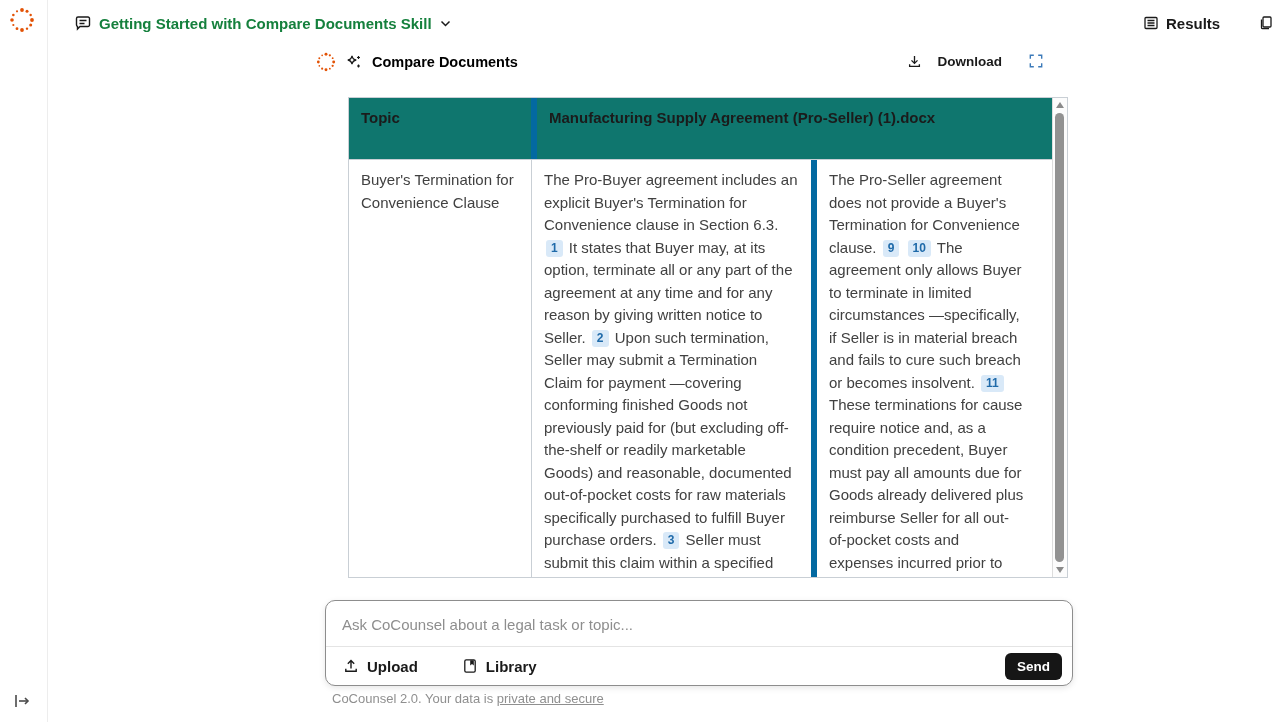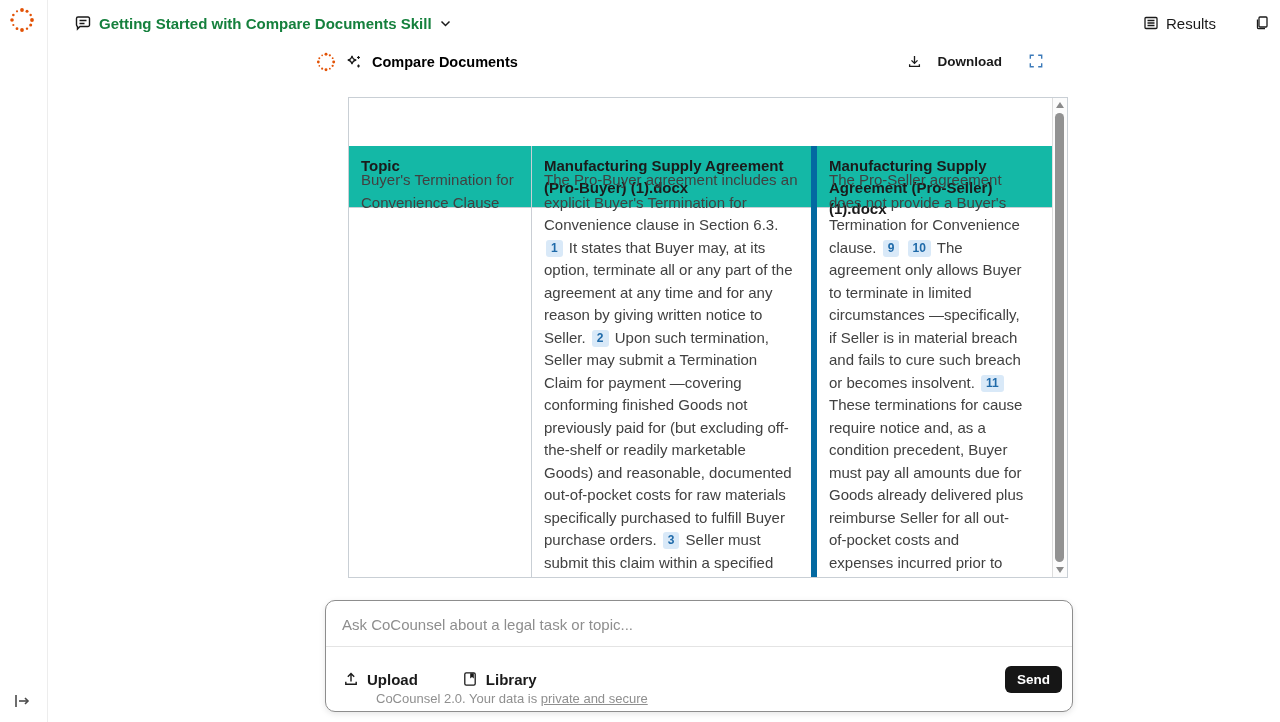--- a/index.html
+++ b/index.html
@@ -12,37 +12,37 @@
   .tr-logo { position:absolute; left:9px; top:7px; width:26px; height:26px; cursor:pointer; }
   .sidebar-expand { position:absolute; left:12px; bottom:10px; width:22px; height:22px;
     background:none; border:none; cursor:pointer; }
 
   
   .conv-title { position:absolute; left:74px; top:11px; height:24px; display:flex;
     align-items:center; gap:7px; font-weight:700; font-size:15px; color:#15803d;
     background:none; border:none; cursor:pointer; font-family:inherit; }
   .topnav { position:absolute; left:1143px; top:11px; height:24px; display:flex;
     gap:38px; white-space:nowrap; }
-  .nav-btn { display:flex; align-items:center; gap:7px; font-weight:400; font-size:15px;
+  .nav-btn { display:flex; align-items:center; gap:7px; font-weight:700; font-size:15px;
     color:#1a1a1a; background:none; border:none; cursor:pointer; font-family:inherit; }
 
   
   .skill-header { position:absolute; left:316px; top:52px; width:757px; height:26px; }
   .skill-left { position:absolute; left:0; top:0; display:flex; align-items:center; gap:10px; }
   .skill-title { font-weight:700; font-size:14.5px; color:#000000; }
   .skill-actions { position:absolute; right:28px; top:1px; display:flex; align-items:center; gap:27px; }
   .download-btn { display:flex; align-items:center; gap:16px; font-weight:700; font-size:13.5px;
     color:#1a1a1a; background:none; border:none; cursor:pointer; font-family:inherit; }
   .expand-btn { background:none; border:none; cursor:pointer; width:16px; height:16px; }
 
   
   .ctable { position:absolute; left:348px; top:97px; width:720px; height:481px;
     border:1px solid #c9cfd5; background:#fff; }
   .tinner { position:absolute; left:0; top:0; right:15px; bottom:0; overflow:hidden; }
-  .thead { display:flex; background:#14b8a6; border-bottom:1px solid #c9cfd5; height:62px;margin-top:48px; }
+  .thead { display:flex; background:#0f766e; border-bottom:1px solid #c9cfd5; height:62px; }
   .th { padding:9px 12px; font-weight:700; font-size:15px; line-height:21.5px; color:#1b1b1b; }
   .c1 { width:182px; flex:0 0 182px; }
   .c2 { width:280px; flex:0 0 280px; border-left:1px solid #c9cfd5; }
   .c3 { flex:1; border-left:6px solid #0369a1; }
   .tbody { position:absolute; left:0; top:62px; right:15px; bottom:0; overflow:hidden; }
   .trow { display:flex; min-height:100%; }
   .td { padding:9px 12px; font-size:15px; line-height:22.5px; color:#414141; }
   .cite { display:inline-block; background:#d9e9f8; color:#1f6aa9; font-weight:700;
     font-size:12px; line-height:17px; padding:0 5px; border-radius:3px; margin:0 2px;
     position:relative; top:-1px; cursor:pointer; }
@@ -53,36 +53,36 @@
   .sb-up { position:absolute; top:4px; left:3px; width:0; height:0;
     border-left:4px solid transparent; border-right:4px solid transparent;
     border-bottom:6px solid #8a8a8a; cursor:pointer; }
   .sb-down { position:absolute; bottom:4px; left:3px; width:0; height:0;
     border-left:4px solid transparent; border-right:4px solid transparent;
     border-top:6px solid #8a8a8a; cursor:pointer; }
   .sb-thumb { position:absolute; top:15px; bottom:15px; left:2px; width:9px;
     border-radius:5px; background:#929292; cursor:pointer; }
 
   
-  .composer { position:absolute; left:325px; top:600px; width:748px; height:112px;
+  .composer { position:absolute; left:325px; top:600px; width:748px; height:86px;
     background:#fff; border:1.5px solid #8d8d8d; border-radius:10px;
     box-shadow:0 2px 6px rgba(0,0,0,0.10); }
   .composer-input { position:absolute; left:16px; top:8px; width:710px; height:30px;
     border:none; outline:none; font-size:15px; color:#333; font-family:inherit; background:transparent; }
   .composer-input::placeholder { color:#8e8e8e; opacity:1; }
   .c-divider { position:absolute; left:0; right:0; top:45px; height:1px; background:#e4e4e4; }
   .c-toolbar { position:absolute; left:0; right:0; top:46px; bottom:0; display:flex;
     align-items:center; padding:0 10px 0 17px; gap:44px; }
   .tool-btn { display:flex; align-items:center; gap:8px; font-weight:700; font-size:15px;
     color:#1a1a1a; background:none; border:none; cursor:pointer; font-family:inherit; }
   .send-btn { margin-left:auto; background:#161616; color:#fff; font-weight:700;
     font-size:13.5px; border:none; border-radius:6px; padding:6px 12px; cursor:pointer;
     font-family:inherit; }
 
-  .footnote { position:absolute; left:332px; top:691px; font-size:13px; color:#8f8f8f;margin-left:44px; }
+  .footnote { position:absolute; left:332px; top:691px; font-size:13px; color:#8f8f8f; }
   .footnote a { color:#8f8f8f; text-decoration:underline; cursor:pointer; }
 
   svg { display:block; }
 </style>
 </head>
 <body>
 
 <aside class="sidebar">
   <span class="tr-logo">
     <svg width="26" height="26" viewBox="0 0 26 26">
@@ -198,21 +198,20 @@
         </svg>
       </span>
     </button>
   </div>
 </div>
 
 <div class="ctable">
   <div class="tinner">
     <div class="thead">
       <div class="th c1">Topic</div>
-      <div class="th c2">Manufacturing Supply Agreement (Pro-Buyer) (1).docx</div>
       <div class="th c3">Manufacturing Supply Agreement (Pro-Seller) (1).docx</div>
     </div>
     <div class="tbody">
         <div class="trow">
           <div class="td c1">Buyer's Termination for Convenience Clause</div>
           <div class="td c2">The Pro-Buyer agreement includes an explicit Buyer's Termination for Convenience clause in Section 6.3. <span class="cite">1</span> It states that Buyer may, at its option, terminate all or any part of the agreement at any time and for any reason by giving written notice to Seller. <span class="cite">2</span> Upon such termination, Seller may submit a Termination Claim for payment —covering conforming finished Goods not previously paid for (but excluding off-the-shelf or readily marketable Goods) and reasonable, documented out-of-pocket costs for raw materials specifically purchased to fulfill Buyer purchase orders. <span class="cite">3</span> Seller must submit this claim within a specified period after the effective date of termination, and payment is subject to Buyer's audit and</div>
           <div class="td c3">The Pro-Seller agreement does not provide a Buyer's Termination for Convenience clause. <span class="cite">9</span> <span class="cite">10</span> The agreement only allows Buyer to terminate in limited circumstances —specifically, if Seller is in material breach and fails to cure such breach or becomes insolvent. <span class="cite">11</span> These terminations for cause require notice and, as a condition precedent, Buyer must pay all amounts due for Goods already delivered plus reimburse Seller for all out-of-pocket costs and expenses incurred prior to Seller's receipt of the termination notice that arise from or relate to the agreement or any purchase orders.  There is no provision permitting</div>
         </div>
       </div>
   </div>

